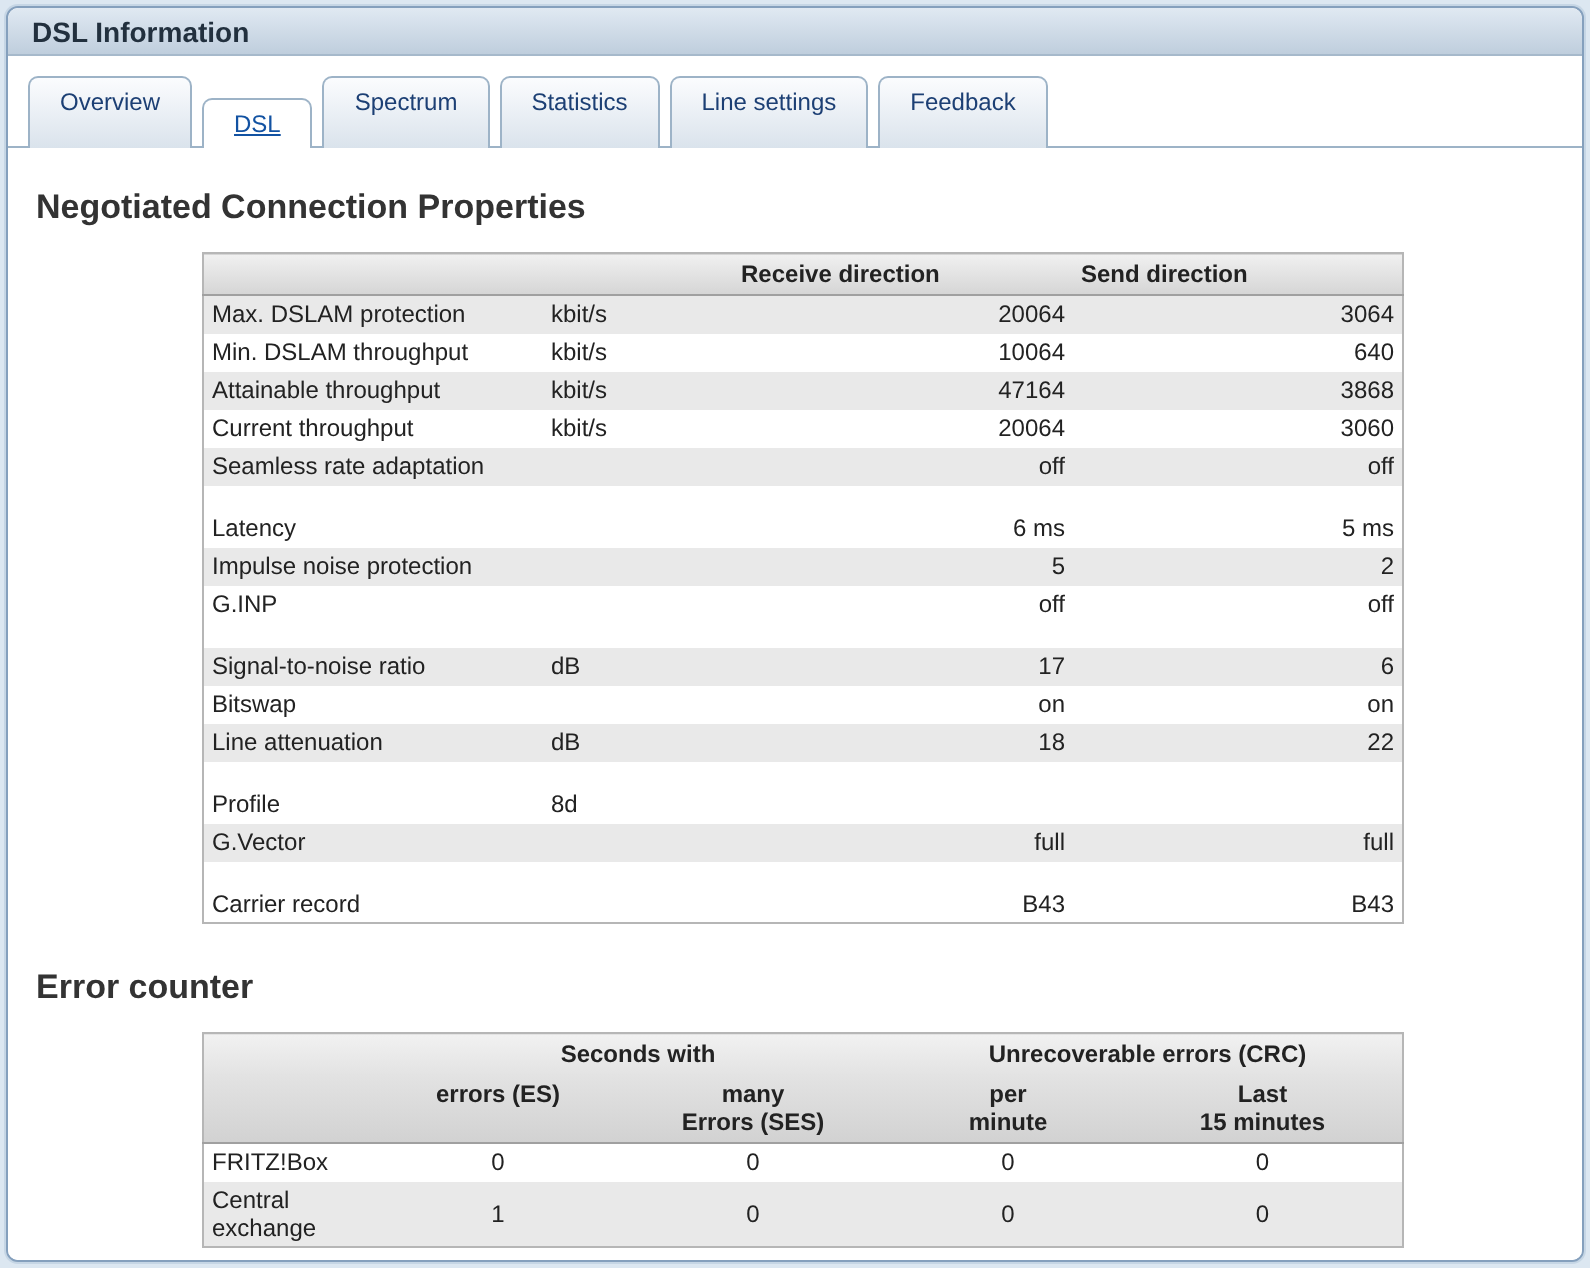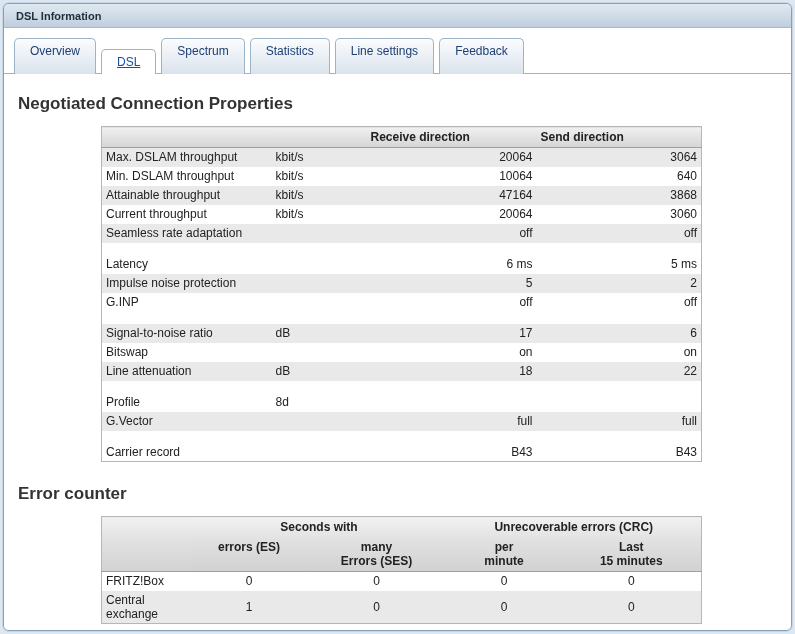--- a/index.html
+++ b/index.html
@@ -15,21 +15,21 @@
     background: #ffffff;
     border: 1px solid #85a0bd;
     border-radius: 6px;
     box-shadow: 0 0 0 1px #c6d6e5;
     display: flex; flex-direction: column;
     overflow: hidden;
   }
   .titlebar {
     height: 24px; line-height: 24px;
     padding-left: 12px;
-    font-size: 11px; font-weight: bold; color: #22303e;
+    font-size: 14px; font-weight: bold; color: #22303e;
     background: linear-gradient(#e0e9f2, #bfcedd);
     border-bottom: 1px solid #a6b9cb;
     border-radius: 5px 5px 0 0;
   }
   .tabs {
     padding: 9px 0 0 10px;
     border-bottom: 1px solid #9db3c7;
     background: #fff;
     display: flex; align-items: flex-end;
   }
@@ -118,21 +118,21 @@
       <thead>
         <tr>
           <th></th>
           <th></th>
           <th class="num">Receive direction</th>
           <th class="num">Send direction</th>
         </tr>
       </thead>
       <tbody id="conn-body">
           <tr class="shade">
-            <td>Max. DSLAM throughput</td>
+            <td>Max. DSLAM protection</td>
             <td>kbit/s</td>
             <td class="num">20064</td>
             <td class="num">3064</td>
           </tr>
           <tr class="plain">
             <td>Min. DSLAM throughput</td>
             <td>kbit/s</td>
             <td class="num">10064</td>
             <td class="num">640</td>
           </tr>

